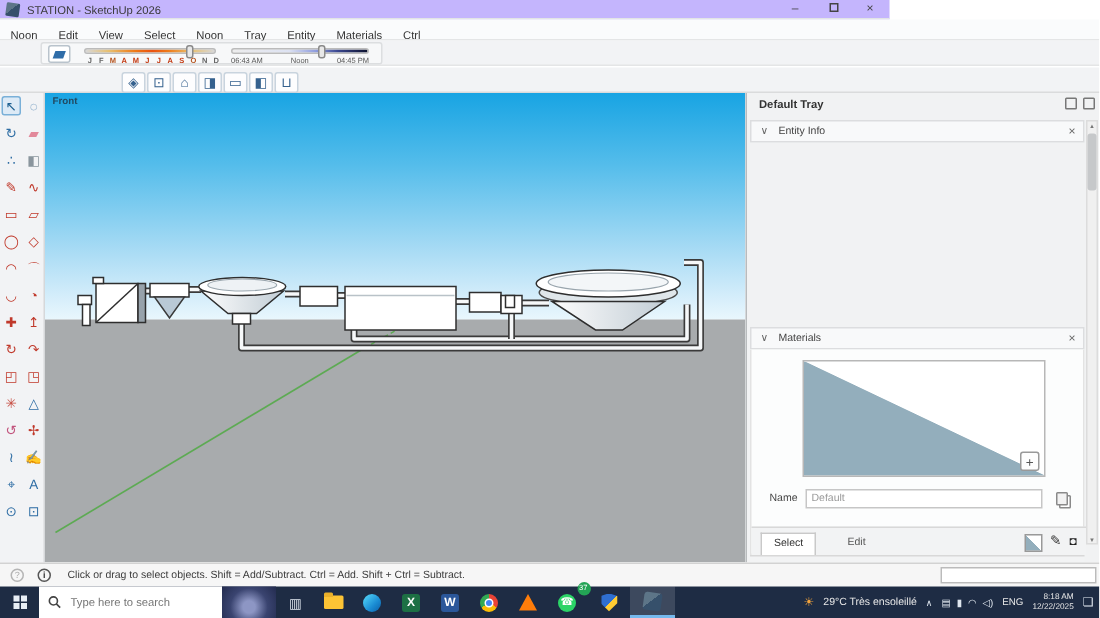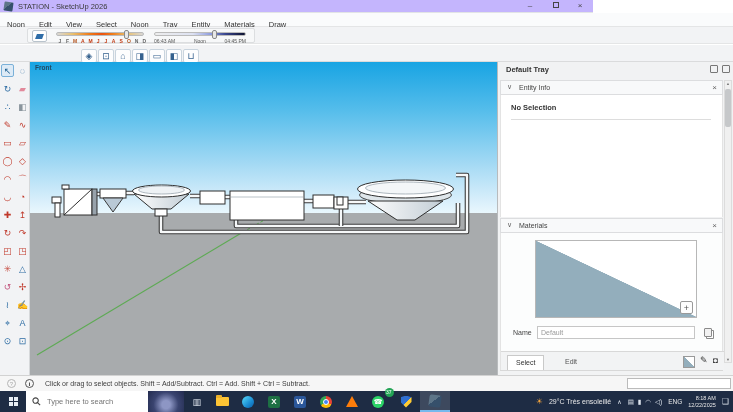--- a/index.html
+++ b/index.html
@@ -132,21 +132,21 @@
 <div id="win">
 
   <div class="titlebar">
     <div class="app-ico"></div>
     <div class="title-text">STATION - SketchUp 2026</div>
     <div class="winctl min">–</div>
     <div class="winctl max"><span class="maxbox"></span></div>
     <div class="winctl close">×</div>
   </div>
 
-  <div class="menubar" id="menu-items"><span class="menu-item">Noon</span><span class="menu-item">Edit</span><span class="menu-item">View</span><span class="menu-item">Select</span><span class="menu-item">Noon</span><span class="menu-item">Tray</span><span class="menu-item">Entity</span><span class="menu-item">Materials</span><span class="menu-item">Draw</span></div>
+  <div class="menubar" id="menu-items"><span class="menu-item">Noon</span><span class="menu-item">Edit</span><span class="menu-item">View</span><span class="menu-item">Select</span><span class="menu-item">Noon</span><span class="menu-item">Tray</span><span class="menu-item">Entity</span><span class="menu-item">Materials</span><span class="menu-item">Ctrl</span></div>
 
   <div class="toolbar1">
     <div class="shadow-group">
       <div class="shadow-toggle"></div>
       <div class="date-track">
         <div class="thumb" id="date-thumb" style="left: 78%;"></div>
       </div>
       <div class="months" id="months-row">
           <span class="month-l" style="color: rgb(102, 102, 102);">J</span>
           <span class="month-l" style="color: rgb(102, 102, 102);">F</span>
@@ -279,24 +279,20 @@
       <span class="t">Default Tray</span>
       <span class="sq-ico" style="right:16px;"></span>
       <span class="sq-ico" style="right:4px;"></span>
     </div>
 
     <div class="section-hd" style="top:18px;">
       <span class="chev">∨</span>
       <span class="t">Entity Info</span>
       <span class="x">×</span>
     </div>
-    <div class="ei-body">
-      <div class="no-sel">No Selection</div>
-      <div class="ei-hr"></div>
-    </div>
 
     <div class="section-hd" style="top:156px;">
       <span class="chev">∨</span>
       <span class="t">Materials</span>
       <span class="x">×</span>
     </div>
     <div class="mat-body">
       <div class="mat-preview">
         <div class="plus-btn">+</div>
       </div>

